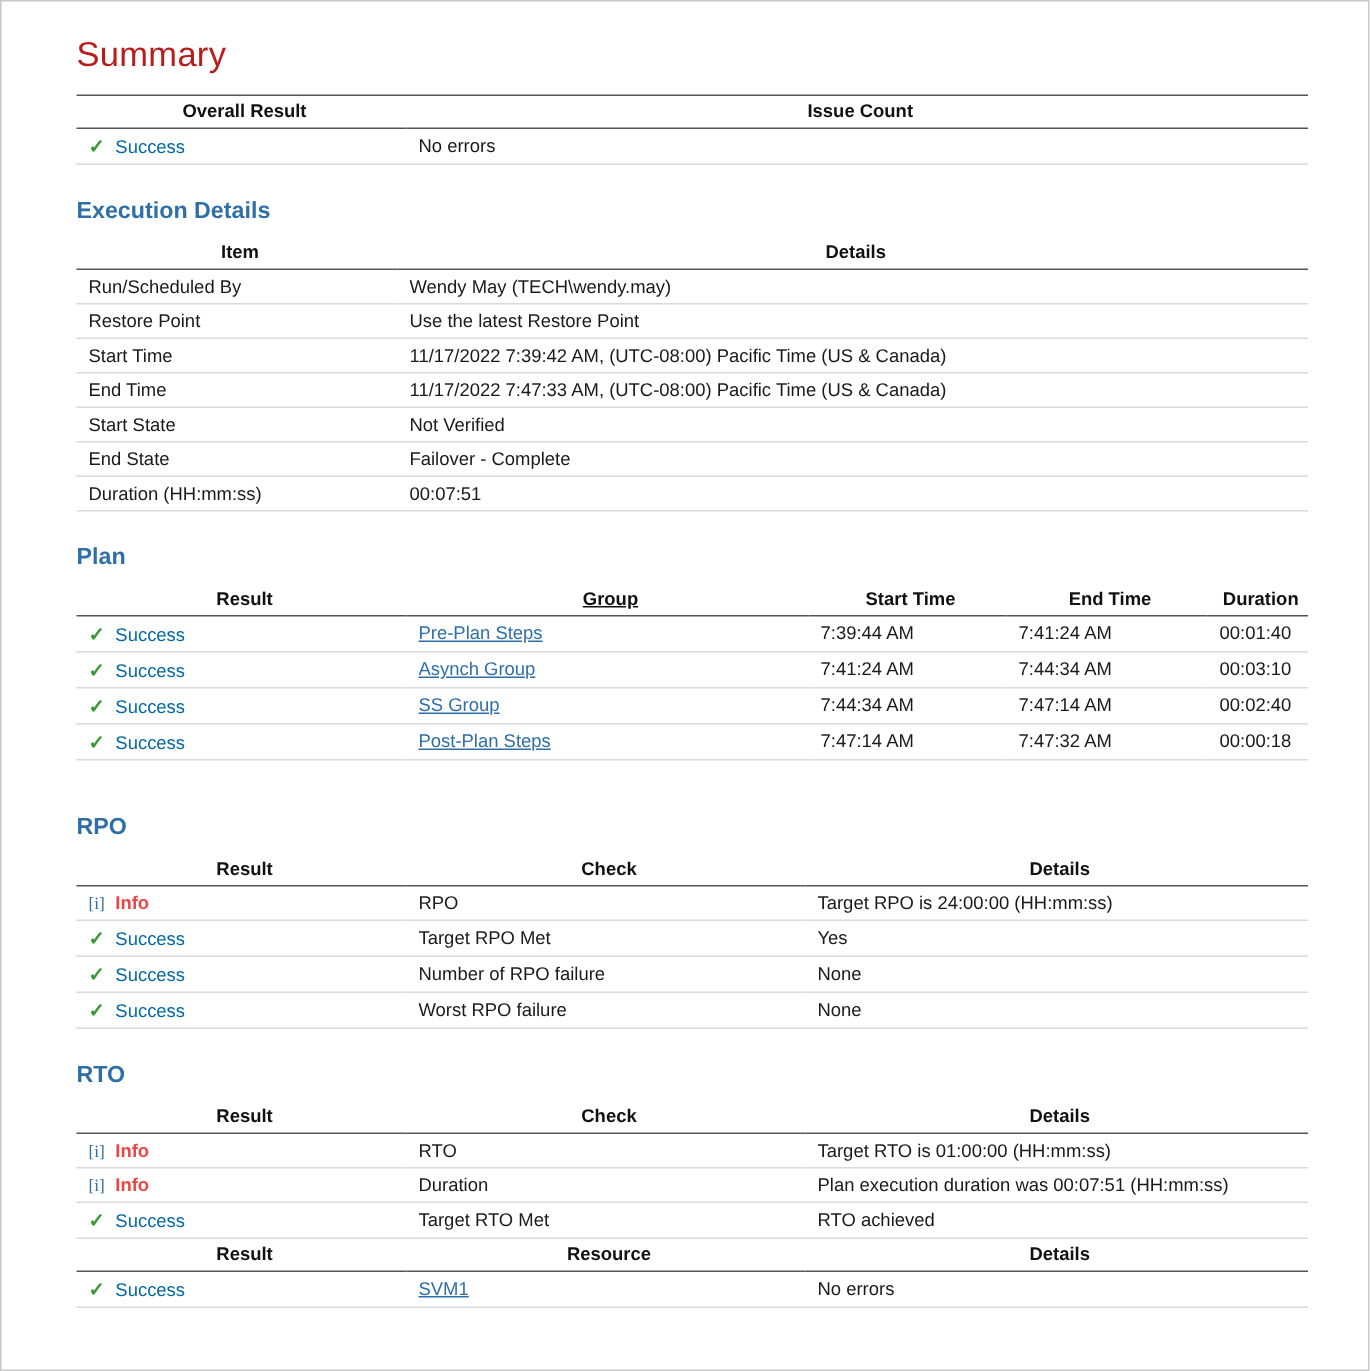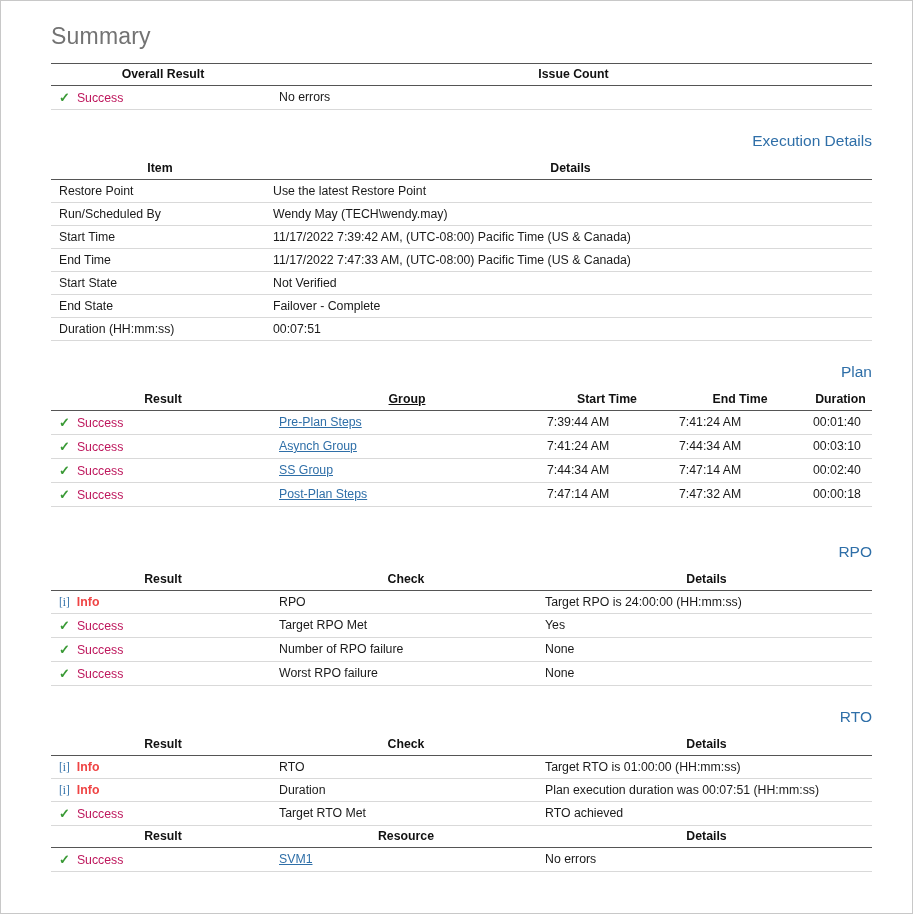--- a/index.html
+++ b/index.html
@@ -16,30 +16,29 @@
     border: 1px solid #c8c8c8;
     overflow: hidden;
   }
   .page {
     padding: 18px 40px 10px 50px;
     box-sizing: border-box;
   }
   h1.page-title {
     font-size: 23px;
     font-weight: normal;
-    color: #737373;
+    color: #b91c1c;
     margin: 4px 0 12px 0;
     letter-spacing: 0.2px;
   }
   h2.section-title {
     font-size: 15.5px;
-    font-weight: normal;
+    font-weight: bold;
     color: #2f6fa8;
     margin: 22px 0 8px 0;
-    text-align: right;
   }
   table.report {
     width: 100%;
     border-collapse: collapse;
     font-size: 12.3px;
   }
   table.report th {
     text-align: center;
     font-weight: bold;
     font-size: 12.3px;
@@ -67,21 +66,21 @@
     margin-right: 7px;
     font-weight: bold;
   }
   .info-icon {
     color: #2f6fa8;
     font-size: 11.5px;
     margin-right: 7px;
     font-family: "Liberation Serif", serif;
   }
   .result-success {
-    color: #be185d;
+    color: #0369a1;
   }
   .result-info {
     color: #ef4444;
     font-weight: bold;
   }
   a.link {
     color: #2f6fa8;
     text-decoration: underline;
   }
   .col-result { width: 208px; }
@@ -125,26 +124,26 @@
   <h2 class="section-title">Execution Details</h2>
   <table class="report">
     <thead>
       <tr>
         <th class="col-item">Item</th>
         <th>Details</th>
       </tr>
     </thead>
     <tbody>
       <tr>
+        <td>Run/Scheduled By</td>
+        <td>Wendy May (TECH\wendy.may)</td>
+      </tr>
+      <tr>
         <td>Restore Point</td>
         <td>Use the latest Restore Point</td>
-      </tr>
-      <tr>
-        <td>Run/Scheduled By</td>
-        <td>Wendy May (TECH\wendy.may)</td>
       </tr>
       <tr>
         <td>Start Time</td>
         <td>11/17/2022 7:39:42 AM, (UTC-08:00) Pacific Time (US &amp; Canada)</td>
       </tr>
       <tr>
         <td>End Time</td>
         <td>11/17/2022 7:47:33 AM, (UTC-08:00) Pacific Time (US &amp; Canada)</td>
       </tr>
       <tr>

